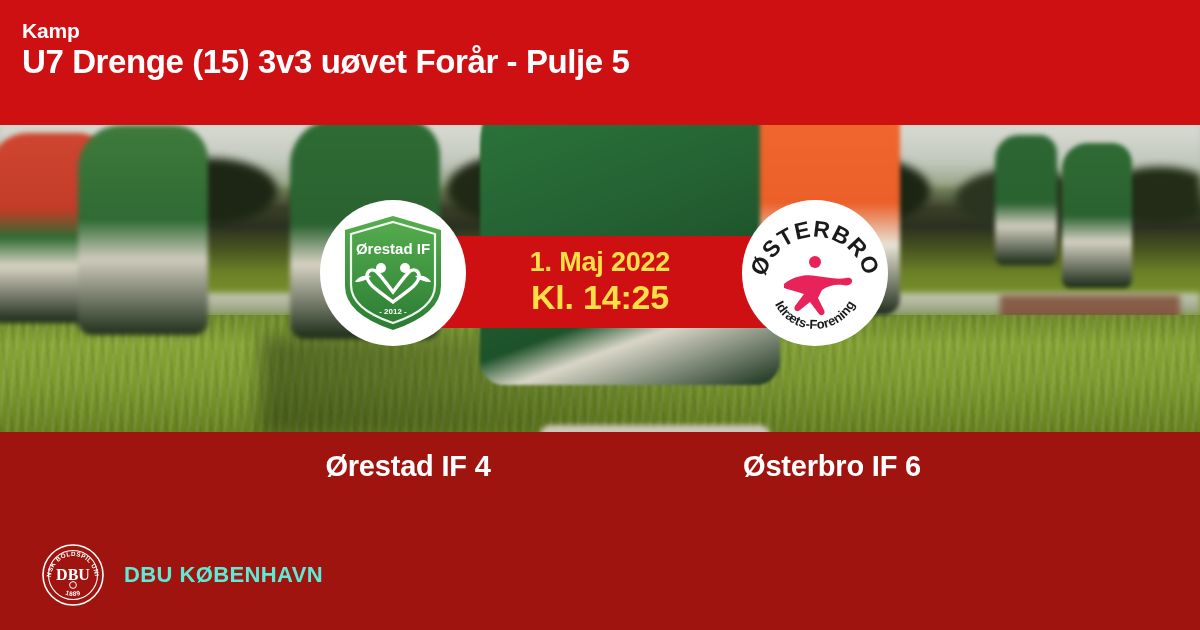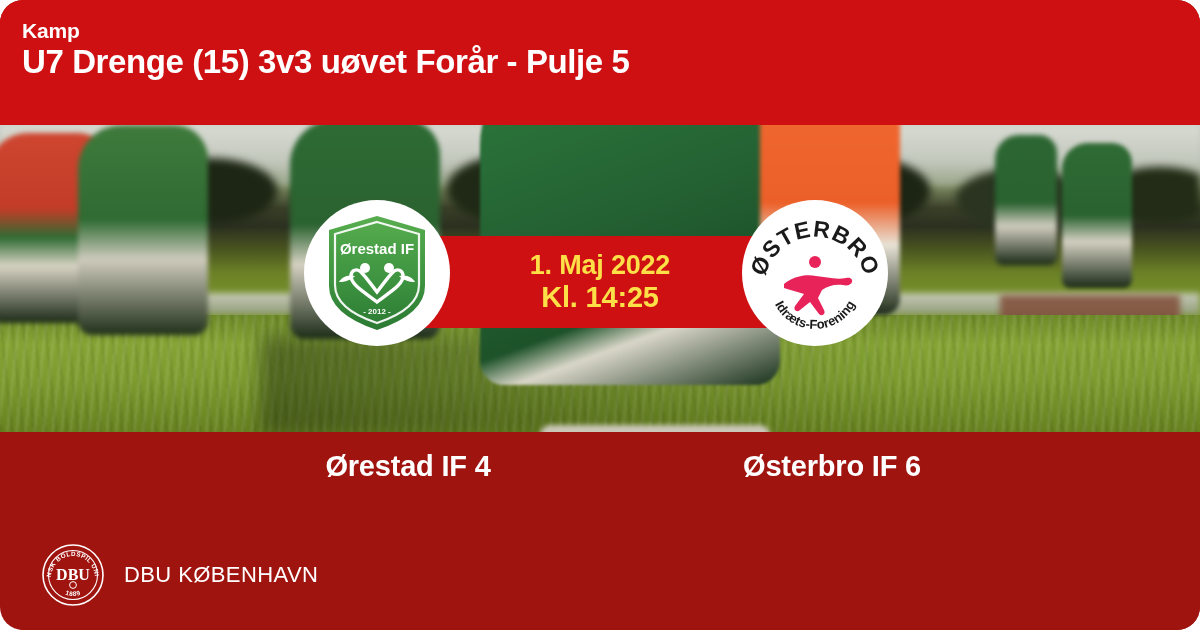--- a/index.html
+++ b/index.html
@@ -3,21 +3,21 @@
 <meta charset="utf-8">
 <style>
   * { box-sizing: border-box; margin: 0; padding: 0; }
   html, body {
     width: 1200px; height: 630px;
     font-family: "Liberation Sans", sans-serif;
     background: #fff; overflow: hidden;
   }
   .poster {
     position: relative; width: 1200px; height: 630px;
-    background: #a01410; overflow: hidden; border-radius: 23px;
+    background: #a01410; overflow: hidden;
   }
 
   
   .header {
     position: absolute; left: 0; top: 0;
     width: 1200px; height: 125px;
     background: #ce1013;
     padding: 20px 0 0 22px;
   }
   .header-kicker {
@@ -138,29 +138,29 @@
     width: 440px; height: 92px;
     background: #ce1013;
   }
   .center-band-text {
     position: absolute; left: 0; top: 0; width: 440px; height: 92px;
     display: flex; flex-direction: column;
     align-items: center; justify-content: center;
     color: #fde047; font-weight: bold; line-height: 1.16;
   }
   .band-date { font-size: 27px; letter-spacing: -0.2px; }
-  .band-time { font-size: 29px; letter-spacing: -0.2px; }
+  .band-time { font-size: 34px; letter-spacing: -0.2px; }
 
   
   .badge-circle {
     position: absolute; width: 146px; height: 146px;
     border-radius: 50%; background: #ffffff;
     display: flex; align-items: center; justify-content: center;
   }
-  .badge-home { left: 304px; top: 200px; }
+  .badge-home { left: 320px; top: 200px; }
   .badge-away { left: 742px; top: 200px; }
 
   
   .crest { width: 104px; height: 118px; display: block; }
 
   
   .oster-logo { width: 134px; height: 134px; display: block; }
 
   
   .bottom {
@@ -183,21 +183,21 @@
     font-size: 22px; font-weight: bold; letter-spacing: -0.1px;
   }
 
   
   .footer {
     position: absolute; left: 22px; top: 112px;
     display: flex; align-items: center; gap: 20px;
   }
   .dbu-seal { width: 62px; height: 62px; display: block; }
   .dbu-text {
-    color: #ffffff; font-size: 22px; font-weight: normal;
+    color: #5eead4; font-size: 22px; font-weight: bold;
     letter-spacing: 0.4px;
   }
 </style>
 </head>
 <body>
 
 <div class="poster">
 
   <div class="header">
     <div class="header-kicker">Kamp</div>

